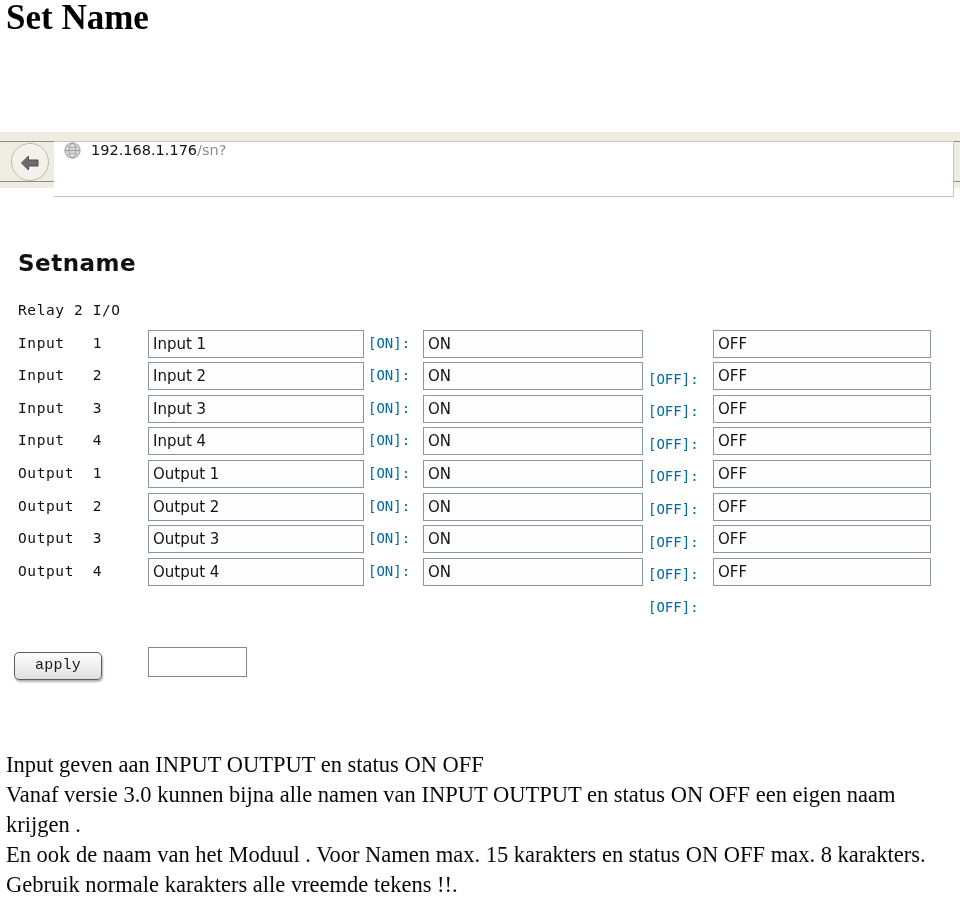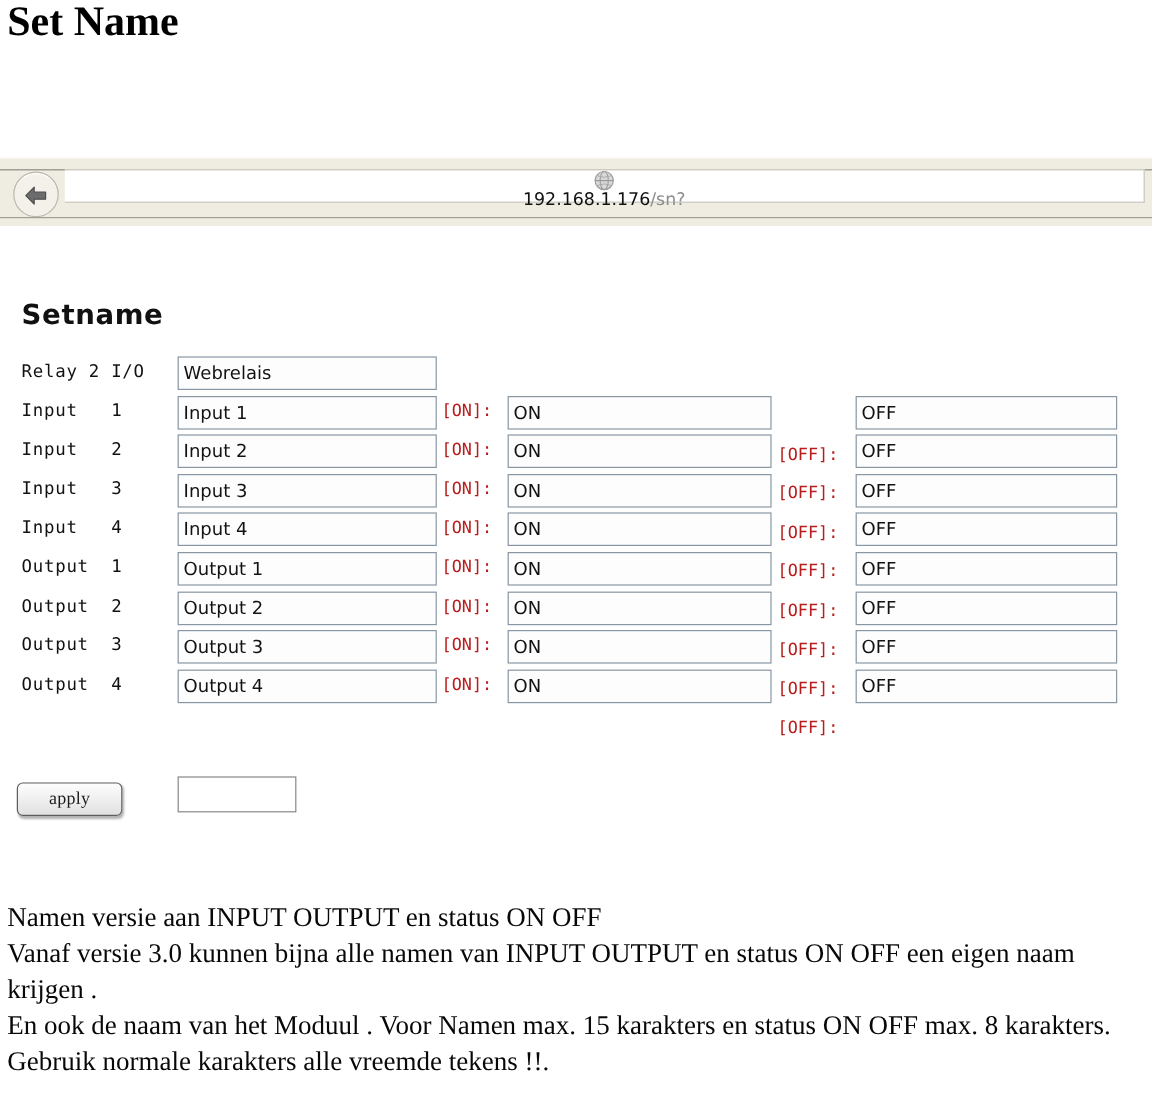--- a/index.html
+++ b/index.html
@@ -77,28 +77,27 @@
   .back-button svg {
     position: absolute;
     left: 7px;
     top: 9px;
   }
   .url-bar {
     position: absolute;
     left: 54px;
     top: 141px;
     width: 900px;
-    height: 28px;
+    height: 56px;
     background: #ffffff;
     border: 1px solid #c7c4b8;
     border-left: none;
     box-sizing: border-box;
     display: flex;
-    align-items: center;
-    flex-direction: column;
+    align-items: flex-start;
   }
   .globe-icon {
     margin-left: 10px;
     margin-right: 10px;
     flex: 0 0 auto;
     line-height: 0;
   }
   .url-text {
     font-family: "DejaVu Sans", sans-serif;
     font-size: 14.5px;
@@ -161,21 +160,21 @@
   .field-name {
     left: 148px;
     top: 0px;
     width: 216px;
   }
   .state-label {
     position: absolute;
     top: 5px;
     font-family: "DejaVu Sans Mono", monospace;
     font-size: 14px;
-    color: #b91c1c;
+    color: #0369a1;
     white-space: pre;
     letter-spacing: 0px;
   }
   .label-on   { left: 368px; }
   .label-off  { left: 648px; margin-top: 36px; }
   .field-on {
     left: 423px;
     top: 0px;
     width: 220px;
   }
@@ -224,21 +223,21 @@
     position: absolute;
     left: 14px;
     top: 652px;
     width: 88px;
     height: 28px;
     border: 1px solid #5d5d5d;
     border-radius: 5px;
     background: linear-gradient(#fdfdfd, #eeeeee 55%, #e0e0e0);
     box-shadow: 1px 2px 2px rgba(0,0,0,0.30);
     box-sizing: border-box;
-    font-family: Liberation Serif, serif;
+    font-family: Liberation Mono, monospace;
     font-size: 15px;
     color: #1a1a1a;
     text-align: center;
     line-height: 26px;
     letter-spacing: 0.2px;
   }
 
   
   .description {
     position: absolute;
@@ -284,21 +283,20 @@
     </svg>
   </span>
   <span class="url-text"><span>192.168.1.176</span><span class="url-path">/sn?</span></span>
 </div>
 
 <div class="form-title">Setname</div>
 
 <div class="settings-table">
     <div class="settings-row">
       <div class="row-label">Relay 2 I/O</div>
-      <div class="text-field field-name">Webrelais</div>
     </div>
     <div class="settings-row">
       <div class="row-label">Input   1</div>
       <div class="text-field field-name">Input 1</div>
       <div class="state-label label-on">[ON]:</div>
       <div class="text-field field-on">ON</div>
       <div class="state-label label-off">[OFF]:</div>
       <div class="text-field field-off">OFF</div>
     </div>
     <div class="settings-row">
@@ -360,17 +358,17 @@
   </div>
 
 <div class="password-row">
   <div class="password-label">Password:</div>
   <div class="password-field"></div>
 </div>
 
 <div class="apply-button">apply</div>
 
 <div class="description">
-  <p>Namen versie aan INPUT OUTPUT en status ON OFF</p>
+  <p>Input geven aan INPUT OUTPUT en status ON OFF</p>
   <p>Vanaf versie 3.0 kunnen bijna alle namen van INPUT OUTPUT en status ON OFF een eigen naam krijgen .</p>
   <p>En ook de naam van het Moduul . Voor Namen max. 15 karakters en status ON OFF max. 8 karakters.</p>
   <p>Gebruik normale karakters alle vreemde tekens !!.</p>
 </div>
 
 </body></html>

